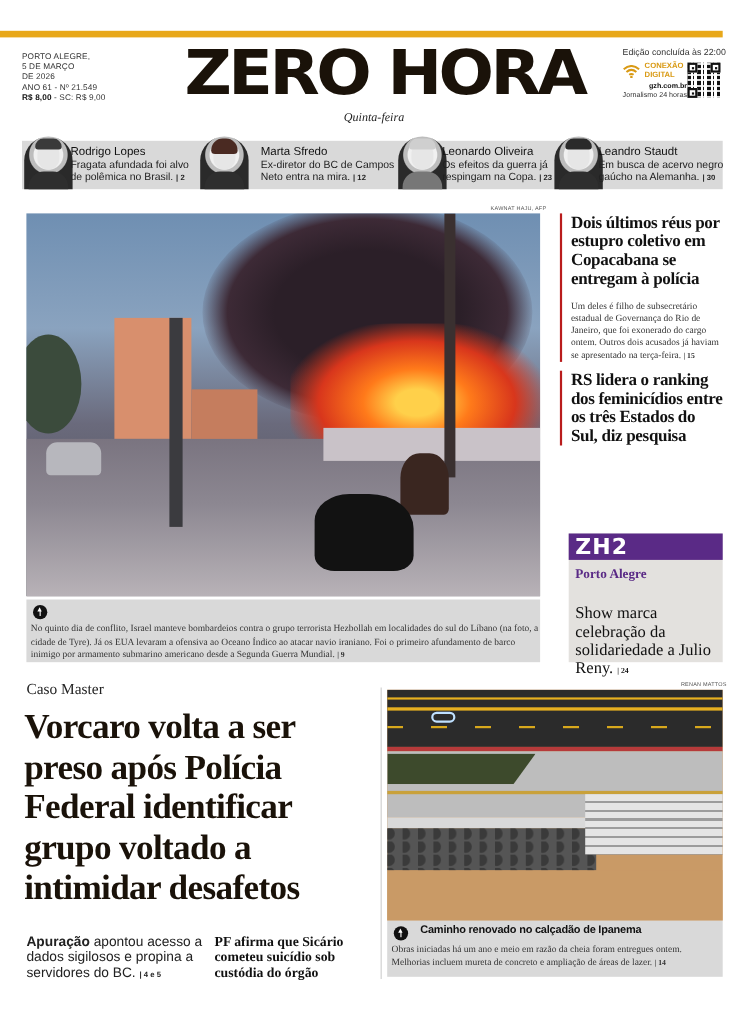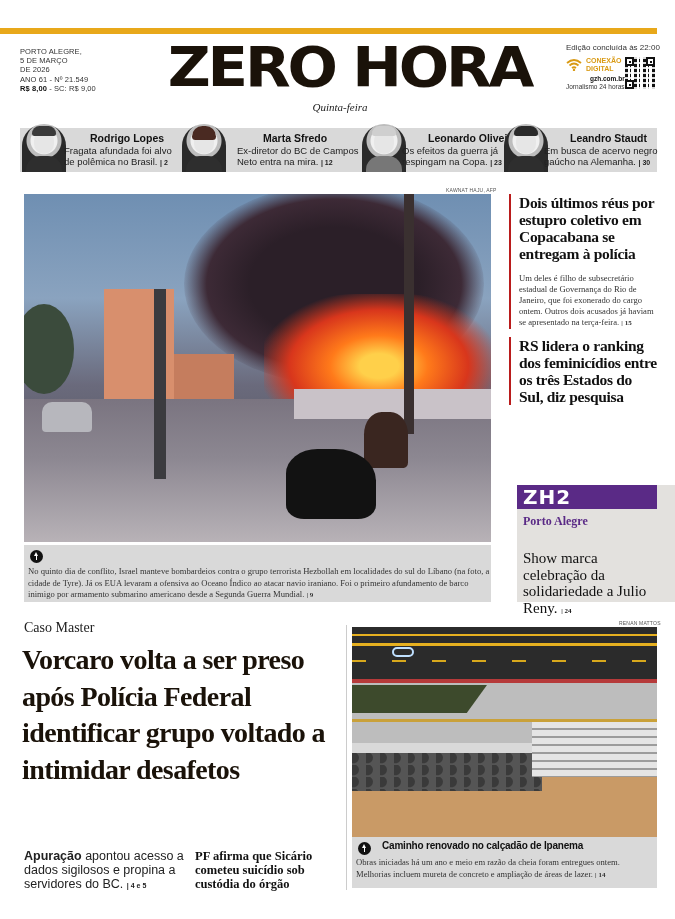--- a/index.html
+++ b/index.html
@@ -29,21 +29,21 @@
   .qr .f { position:absolute; width:9px; height:9px; border:2px solid #111; background:#fff; }
   .qr .f::after { content:""; position:absolute; left:1.5px; top:1.5px; width:2px; height:2px; background:#111; }
 
   .columnists { position: absolute; left: 20px; top: 128px; width: 637px; height: 44px; background: #d9d9d9; }
   .col-item { position: absolute; top: 0; height: 44px; }
   .col-photo { position: absolute; top: -4px; width: 44px; height: 48px; border-radius: 22px 22px 0 0; background: radial-gradient(circle at 50% 35%, #f0f0f0 0 13px, #bdbdbd 14px 17px, #2a2a2a 18px); overflow: hidden; }
   .col-photo .face { position:absolute; left:12px; top:6px; width:20px; height:24px; border-radius:10px; background:#e6e6e6; }
   .col-photo .body { position:absolute; left:4px; top:32px; width:36px; height:18px; border-radius:14px 14px 0 0; background:#2e2e2e; }
   .col-photo .hair { position:absolute; left:10px; top:2px; width:24px; height:10px; border-radius:12px 12px 4px 4px; background:#3a3a3a; }
   .col-text { position: absolute; top: 5px; font-size: 9.5px; line-height: 11px; white-space: nowrap; color: #222; }
-  .col-name { font-weight: bold; font-size: 10.5px; color: #111; display: block; margin-bottom: 1px; margin-left: 26px; }
+  .col-name { font-weight: normal; font-size: 10.5px; color: #111; display: block; margin-bottom: 1px; }
   .pg { font-weight: bold; font-size: 7px; }
 
   .credit { position: absolute; font-size: 5px; color: #555; letter-spacing: 0.2px; }
 
   .main-photo { position: absolute; left: 24px; top: 194px; width: 467px; height: 348px; overflow: hidden;
       background: linear-gradient(180deg, #6f8fb2 0%, #8aa3bf 30%, #6a6a7c 55%, #5b5b66 75%, #6c6a70 100%); }
   .main-photo .smoke { position:absolute; left:160px; top:-10px; width:300px; height:200px; border-radius:50%; background: radial-gradient(ellipse at 50% 50%, #2b1f28 0 40%, #3d2a36 60%, transparent 72%); }
   .main-photo .fire { position:absolute; left:240px; top:100px; width:230px; height:120px; border-radius:40% 40% 10% 10%; background: radial-gradient(ellipse at 50% 60%, #ffd04a 0 12%, #ff7a1a 30%, #d8361c 55%, rgba(150,30,30,0.0) 75%); }
   .main-photo .bldg { position:absolute; left:80px; top:95px; width:70px; height:110px; background:#d88f6d; }
   .main-photo .bldg2 { position:absolute; left:150px; top:160px; width:60px; height:50px; background:#c57d5e; }
@@ -61,28 +61,28 @@
   .arrow-ic::before { content:""; position:absolute; left:4px; top:2px; width:0; height:0; border-left:2.5px solid transparent; border-right:2.5px solid transparent; border-bottom:4px solid #fff; }
   .arrow-ic::after { content:""; position:absolute; left:5.8px; top:5px; width:1.5px; height:5px; background:#fff; }
   .main-caption .title { position:absolute; left: 30px; top: 3px; font-weight: bold; font-size: 13px; color: #111; white-space: nowrap; letter-spacing: -0.2px; }
   .main-caption .body { position:absolute; left: 4px; top: 21px; width: 462px; font-family: "Liberation Serif", serif; font-size: 8.6px; line-height: 11.5px; color: #333; }
 
   .right-col { position: absolute; left: 509px; top: 194px; width: 148px; }
   .story { position: absolute; left: 0; width: 150px; border-left: 2px solid #b91c1c; padding-left: 8px; }
   .story h2 { font-family: "Liberation Serif", serif; font-weight: bold; font-size: 15.5px; line-height: 17px; color: #111; letter-spacing: -0.3px; }
   .story p { margin-top: 11px; font-family: "Liberation Serif", serif; font-size: 8.6px; line-height: 11px; color: #333; }
 
-  .zh2 { position: absolute; left: 517px; top: 485px; width: 158px; height: 117px; background: #e3e1de; }
+  .zh2 { position: absolute; left: 517px; top: 485px; width: 140px; height: 117px; background: #e3e1de; }
   .zh2 .badge { position:absolute; left:0; top:0; width:140px; height:24px; background:#5a2a86; }
   .zh2 .badge span { position:absolute; left:6px; top:0; font-family:"DejaVu Sans", sans-serif; font-weight:bold; font-size:20px; line-height:24px; color:#fff; letter-spacing: 1px; }
   .zh2 .section { position:absolute; left:6px; top:29px; font-family:"Liberation Serif", serif; font-weight:bold; font-size:12px; color:#5a2a86; }
   .zh2 .head { position:absolute; left:6px; top:45px; width:130px; font-family:"Liberation Serif", serif; font-size:15px; line-height:16.5px; color:#111;margin-top:20px; }
 
   .kicker { position: absolute; left: 24px; top: 620px; font-family: "Liberation Serif", serif; font-size: 14px; color: #222; }
-  .headline { position: absolute; left: 22px; top: 642px; width: 320px; font-family: "Liberation Serif", serif; font-weight: bold; font-size: 28px; line-height: 36.5px; color: #1a1209; letter-spacing: -0.6px; }
+  .headline { position: absolute; left: 22px; top: 642px; width: 320px; font-family: "Liberation Serif", serif; font-weight: bold; font-size: 32px; line-height: 36.5px; color: #1a1209; letter-spacing: -0.6px; }
 
   .apuracao { position: absolute; left: 24px; top: 849px; width: 165px; font-size: 12.5px; line-height: 14px; color: #222; }
   .apuracao b { font-weight: bold; }
   .pf { position: absolute; left: 195px; top: 849px; width: 140px; font-family: "Liberation Serif", serif; font-weight: bold; font-size: 12.5px; line-height: 14px; color: #111; }
 
   .v-divider { position:absolute; left:346px; top:625px; width:1px; height:265px; background:#ccc; }
 
   .ipanema-photo { position: absolute; left: 352px; top: 627px; width: 305px; height: 210px; overflow: hidden; background: #c99a66; }
   .ipanema-photo .road { position:absolute; left:0; top:0; width:305px; height:52px; background:#2b2b2b; }
   .ipanema-photo .road .y1 { position:absolute; left:0; top:7px; width:305px; height:2px; background:#e6b020; }

